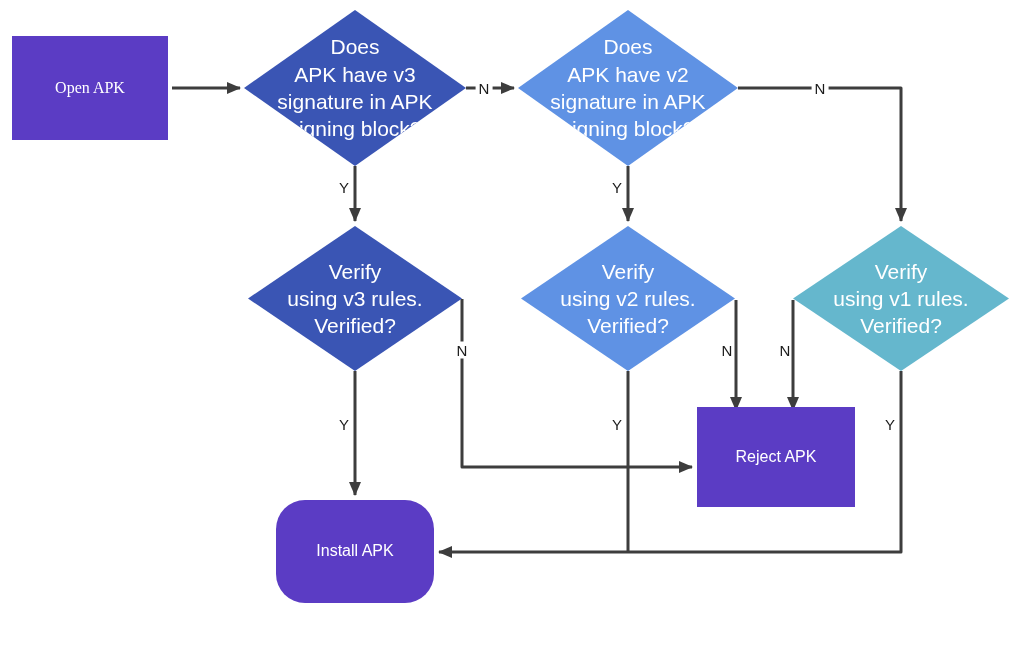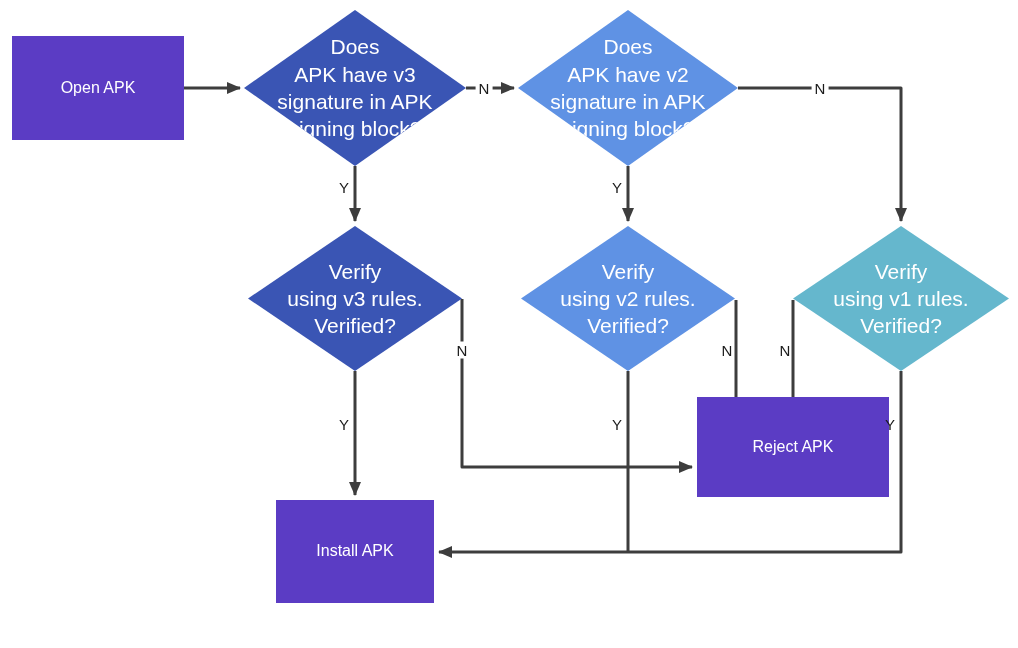--- a/index.html
+++ b/index.html
@@ -14,28 +14,28 @@
   .node {
     position:absolute; display:flex; align-items:center; justify-content:center;
     text-align:center; color:#ffffff;
   }
   .node span { white-space:pre-line; line-height:1.3; }
   .rect span { font-size:16px; }
   .decision { clip-path:polygon(50% 0, 100% 50%, 50% 100%, 0 50%); }
   .decision span { font-size:21px; }
 
   
-  #n-open    { left:12px;  top:36px;  width:172px; height:104px; }
+  #n-open    { left:12px;  top:36px;  width:156px; height:104px;font-family:Liberation Serif, serif; }
   #d-hasv3   { left:244px; top:10px;  width:222px; height:156px; }
   #d-hasv2   { left:518px; top:10px;  width:220px; height:156px; }
   #d-verv3   { left:248px; top:226px; width:214px; height:145px; }
   #d-verv2   { left:521px; top:226px; width:214px; height:145px; }
   #d-verv1   { left:793px; top:226px; width:216px; height:145px; }
-  #n-reject  { left:697px; top:397px; width:192px; height:100px; }
-  #n-install { left:276px; top:500px; width:158px; height:103px; }
+  #n-reject  { left:697px; top:407px; width:158px; height:100px; }
+  #n-install { left:276px; top:500px; width:158px; height:103px;border-radius:29px; }
 
   
   .edge-label {
     position:absolute; font-size:15px; color:#1a1a1a;
     transform:translate(-50%,-50%); line-height:1;
   }
   .edge-label.bg { background:#ffffff; padding:1px 3px; }
 
   #lbl-hasv3-no  { left:484px; top:88px; }
   #lbl-hasv3-yes { left:344px; top:187px; }

